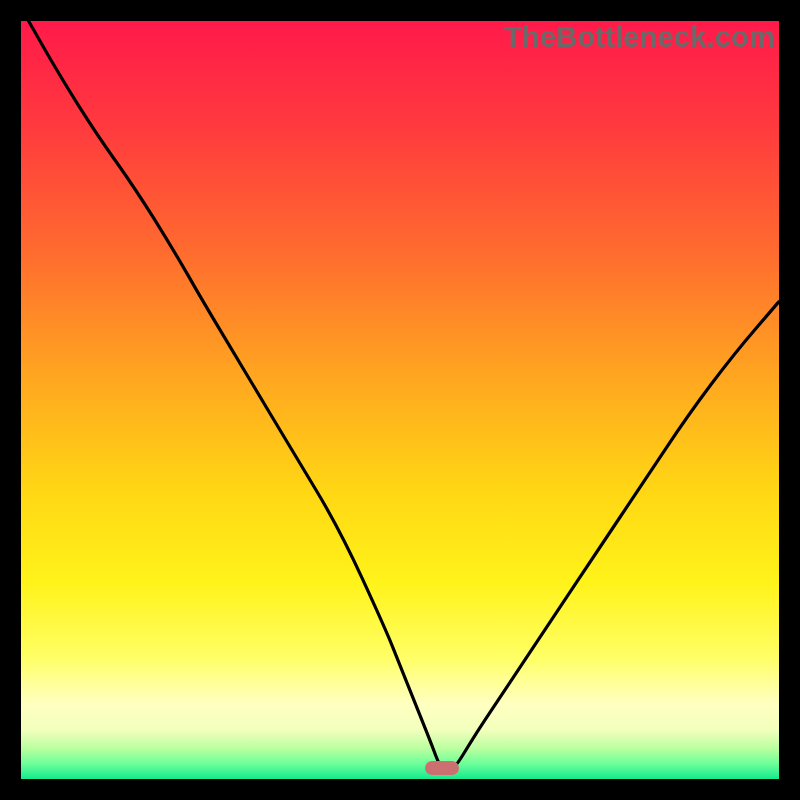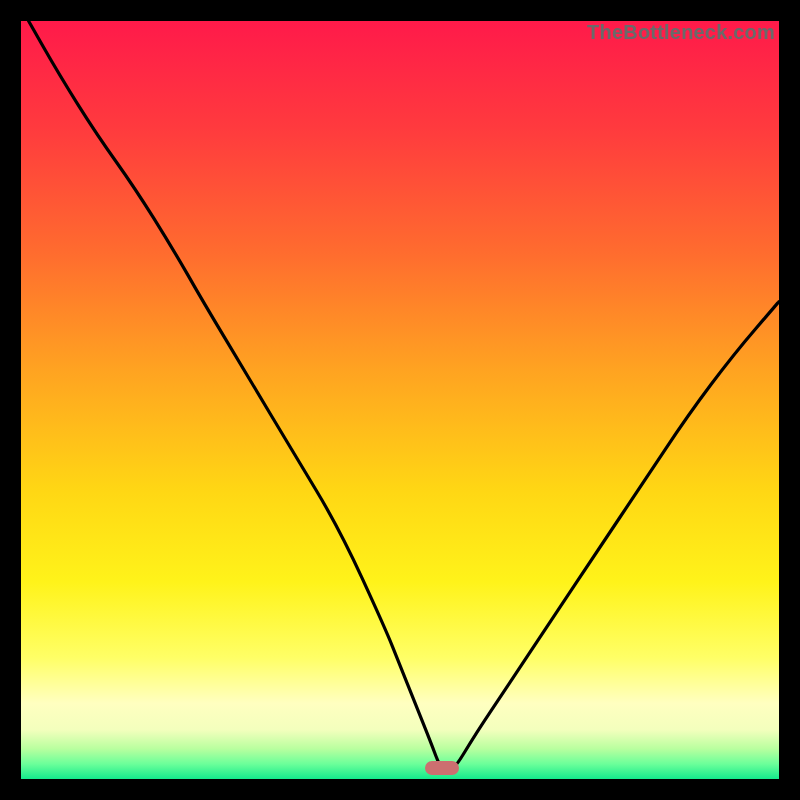--- a/index.html
+++ b/index.html
@@ -30,21 +30,21 @@
     left: 0;
     top: 0;
     width: 758px;
     height: 758px;
   }
   .watermark {
     position: absolute;
     top: 0px;
     right: 4px;
     font-family: Arial, Helvetica, sans-serif;
-    font-size: 20px;
+    font-size: 29px;
     font-weight: 600;
     color: #6a6a6a;
     letter-spacing: 0.2px;
     user-select: none;
   }
   svg.curve {
     position: absolute;
     left: 0;
     top: 0;
     width: 758px;

